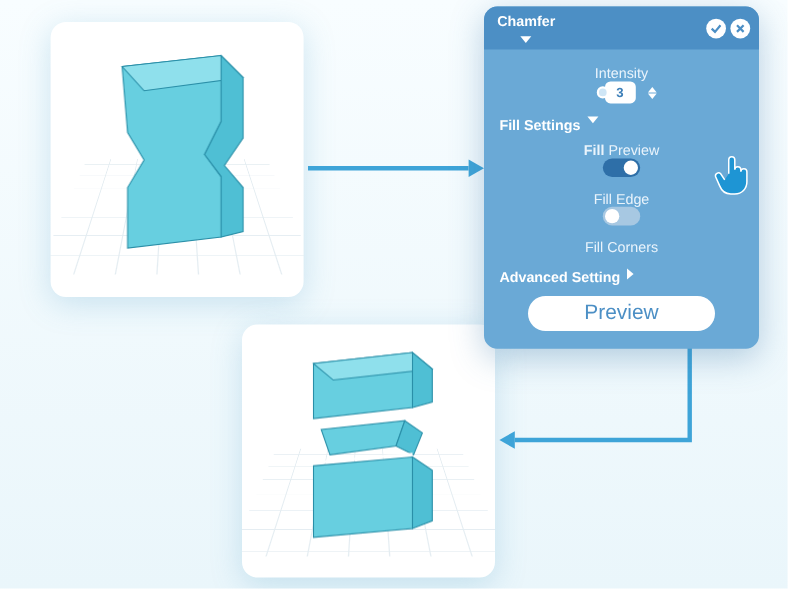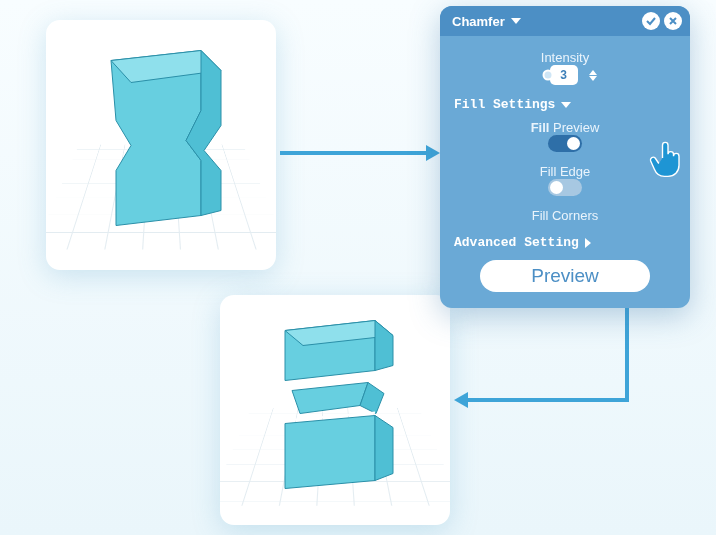--- a/index.html
+++ b/index.html
@@ -50,21 +50,21 @@
     box-shadow: 0 8px 30px rgba(60,120,170,0.35);
     color: #fff;
     font-size: 13px;
   }
   .panel-header {
     display: flex; align-items: center; justify-content: space-between;
     padding: 6px 8px 6px 12px;
     background: #4c8fc5;
     border-top-left-radius: 12px; border-top-right-radius: 12px;
   }
-  .panel-title-group { display: flex; align-items: center; gap: 6px; font-weight: 600; }
+  .panel-title-group { display: flex; align-items: center; gap: 6px; font-weight: 600; flex-direction: column; }
   .tri-down {
     width: 0; height: 0;
     border-left: 5px solid transparent;
     border-right: 5px solid transparent;
     border-top: 6px solid #fff;
     display: inline-block;
   }
   .tri-right {
     width: 0; height: 0;
     border-top: 5px solid transparent;
@@ -100,22 +100,22 @@
     display: flex; flex-direction: column; gap: 1px; margin-left: 3px;
   }
   .spin .s {
     width: 0; height: 0;
     border-left: 4px solid transparent;
     border-right: 4px solid transparent;
   }
   .spin .up { border-bottom: 5px solid #fff; }
   .spin .dn { border-top: 5px solid #fff; }
   .section-head {
-    display: flex; align-items: center; gap: 6px;
-    font-weight: 700; padding: 6px 0 2px; font-family: Liberation Mono, monospace;
+    display: flex; align-items: flex-start; gap: 6px;
+    font-weight: 700; padding: 6px 0 2px;
   }
   .toggle {
     width: 34px; height: 17px; border-radius: 10px; position: relative;
   }
   .toggle.on { background: #2e6fa8; }
   .toggle.off { background: #a7c8e2; }
   .toggle .dot {
     position: absolute; top: 2px; width: 13px; height: 13px; border-radius: 50%;
     background: #fff;
   }

